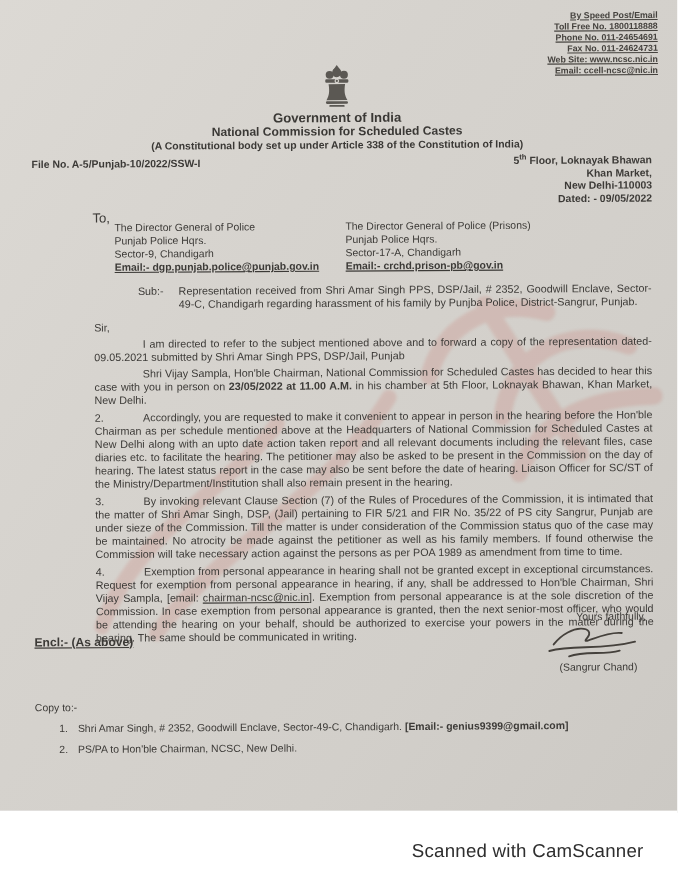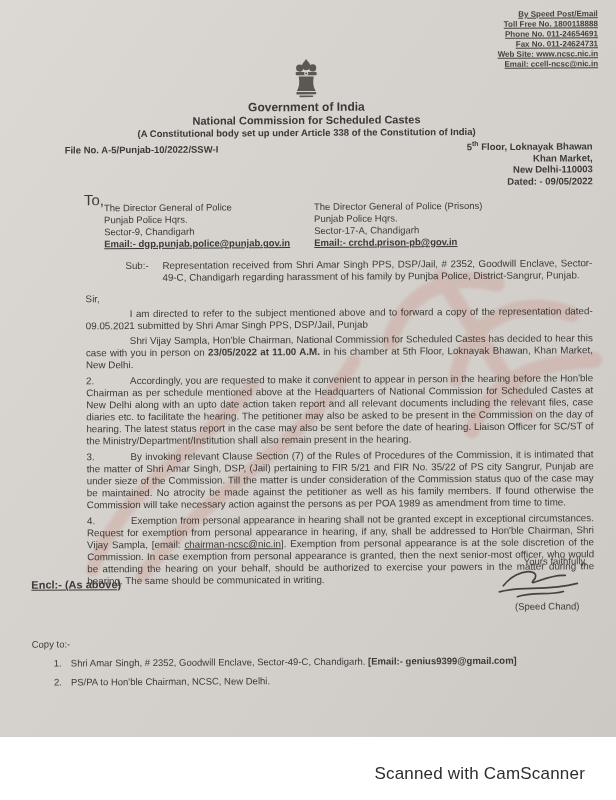--- a/index.html
+++ b/index.html
@@ -22,25 +22,25 @@
     font-size:8px;font-weight:bold;line-height:10px;color:#45423e;
   }
   .dispatch div{text-decoration:underline;}
   
   .emblem-wrap{position:absolute;top:58px;left:0;width:616px;text-align:center;}
   .letterhead{position:absolute;top:101px;left:0;width:616px;text-align:center;color:#3a3835;}
   .lh1{font-size:12px;font-weight:bold;line-height:13px;}
   .lh2{font-size:11px;font-weight:bold;line-height:13px;}
   .lh3{font-size:9.5px;font-weight:bold;line-height:12px;}
   
-  .fileno{position:absolute;top:143px;left:30px;font-size:9.5px;font-weight:bold;margin-left:36px;}
+  .fileno{position:absolute;top:143px;left:30px;font-size:9.5px;font-weight:bold;}
   .meta{position:absolute;top:139px;right:22px;text-align:right;font-size:9.5px;font-weight:bold;line-height:11.5px;}
   .meta sup{font-size:7px;}
   
-  .to-label{position:absolute;top:190px;left:85px;font-size:15px;}
+  .to-label{position:absolute;top:190px;left:85px;font-size:12px;}
   .addr{position:absolute;top:201px;font-size:9.5px;line-height:12px;}
   .addr-a{left:105px;}
   .addr-b{left:315px;}
   .addr .email{font-weight:bold;text-decoration:underline;}
   
   .bodyflow{position:absolute;top:259px;left:86px;width:507px;font-size:9.8px;line-height:12px;text-align:justify;}
   .subject{display:flex;}
   .subject .sublabel{flex:0 0 37px;margin-left:40px;}
   .sir{margin-top:9px;}
   .para{margin:0;}
@@ -171,21 +171,21 @@
 
       <div class="closing">
         <div>Yours faithfully,</div>
         <svg class="sig-svg" width="92" height="36" viewBox="0 0 92 36">
           <g fill="none" stroke="#45413c" stroke-width="1.7" stroke-linecap="round">
             <path d="M12 20 C 28 0, 52 4, 42 15 C 36 22, 58 8, 74 10"></path>
             <path d="M8 26 C 30 20, 55 26, 86 18"></path>
             <path d="M26 31 C 40 26, 58 30, 72 26"></path>
           </g>
         </svg>
-        <div class="name">(Speed Chand)</div>
+        <div class="name">(Sangrur Chand)</div>
       </div>
 
       <div class="copy">
         <div>Copy to:-</div>
         <div class="item"><span class="inum">1.</span><span>Shri Amar Singh, # 2352, Goodwill Enclave, Sector-49-C, Chandigarh. </span><span class="bold">[Email:- genius9399@gmail.com]</span></div>
         <div class="item"><span class="inum">2.</span><span>PS/PA to Hon'ble  Chairman, NCSC, New Delhi.</span></div>
       </div>
 
     </div>
   </div>

